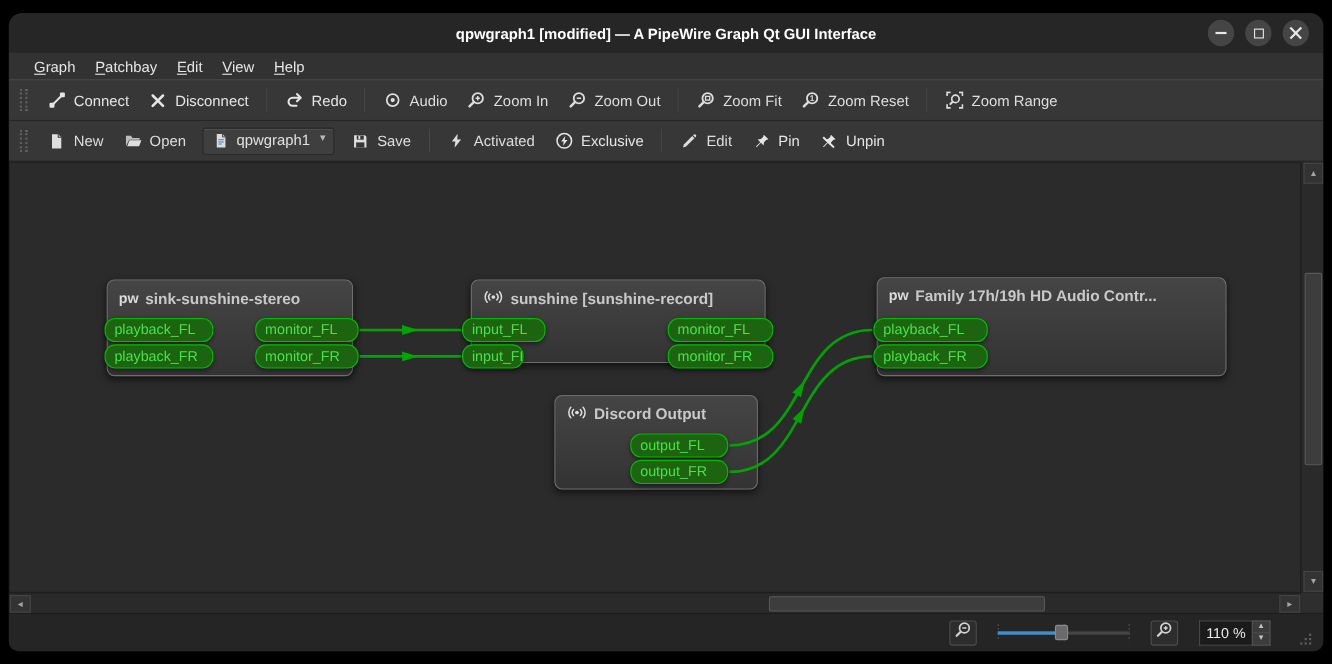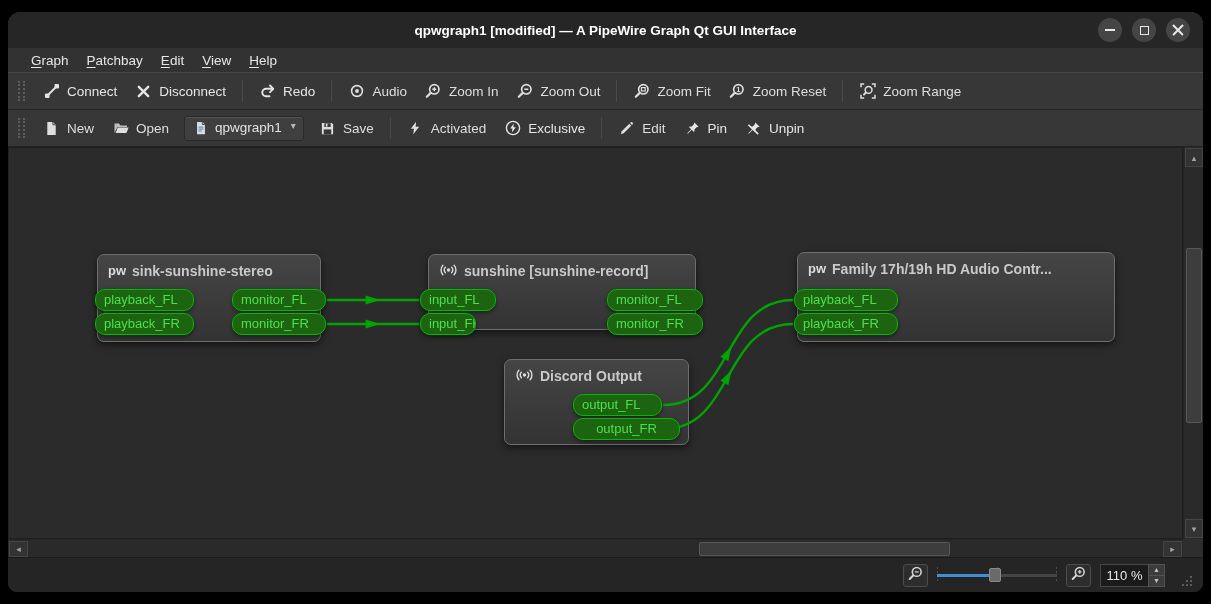--- a/index.html
+++ b/index.html
@@ -81,21 +81,21 @@
   #hscroll { position:absolute; left:0; bottom:0; right:20px; height:18px;
     background:#2a2a2a; border-top:1px solid #242424; }
   #hscroll .left { left:1px; top:1px; width:19px; height:16px; }
   #hscroll .right { right:1px; top:1px; width:19px; height:16px; }
   #hthumb { position:absolute; left:691px; top:2px; width:251px; height:14px;
     background:#3d3d3d; border:1px solid #585858; border-radius:2px; cursor:pointer; }
   #sb-corner { position:absolute; right:0; bottom:0; width:20px; height:18px; background:#2e2e2e; }
 
   
   #statusbar { height:35px; background:#252525; border-top:1px solid #1b1b1b; flex:none;
-    display:flex; align-items:center; justify-content:flex-end; gap:9px; padding-right:10px; }
+    display:flex; align-items:center; justify-content:flex-end; gap:19px; padding-right:10px; }
   .zoombtn { width:25px; height:23px; border:1px solid #4c4c4c; border-radius:3px;
     background:#2d2d2d; display:flex; align-items:center; justify-content:center;
     color:#d2d2d2; cursor:pointer; }
   #zoom-slider { position:relative; width:120px; height:20px; }
   .slider-track { position:absolute; left:0; right:0; top:9px; height:3px; background:#454545; }
   .slider-fill { position:absolute; left:0; top:9px; height:3px; background:#3d8fd1; }
   .slider-handle { position:absolute; top:3px; width:12px; height:14px; background:#6a6a6a;
     border:1px solid #8a8a8a; border-radius:2px; cursor:pointer; }
   .slider-tick { position:absolute; top:2px; width:1px; height:16px;
     background:repeating-linear-gradient(#4e4e4e 0 2px,transparent 2px 4px); }
@@ -386,21 +386,21 @@
           <div class="gport" style="left: 86px; top: 165px; width: 99px;">playback_FR</div>
           <div class="gport" style="left: 223px; top: 141px; width: 94px;">monitor_FL</div>
           <div class="gport" style="left: 223px; top: 165px; width: 94px;">monitor_FR</div>
           <div class="gport" style="left: 411px; top: 141px; width: 76px;">input_FL</div>
           <div class="gport" style="left: 411px; top: 165px; width: 56px;">input_FR</div>
           <div class="gport" style="left: 598px; top: 141px; width: 96px;">monitor_FL</div>
           <div class="gport" style="left: 598px; top: 165px; width: 96px;">monitor_FR</div>
           <div class="gport" style="left: 785px; top: 141px; width: 104px;">playback_FL</div>
           <div class="gport" style="left: 785px; top: 165px; width: 104px;">playback_FR</div>
           <div class="gport" style="left: 564px; top: 246px; width: 89px;">output_FL</div>
-          <div class="gport" style="left: 564px; top: 270px; width: 107px; text-align: center;">output_FR</div>
+          <div class="gport" style="left: 564px; top: 270px; width: 89px;">output_FR</div>
         </div>
     </div>
 
     <div id="vscroll">
       <div class="sb-btn up">
           <span>▴</span>
         </div>
       <div id="vthumb"></div>
       <div class="sb-btn down">
           <span>▾</span>

